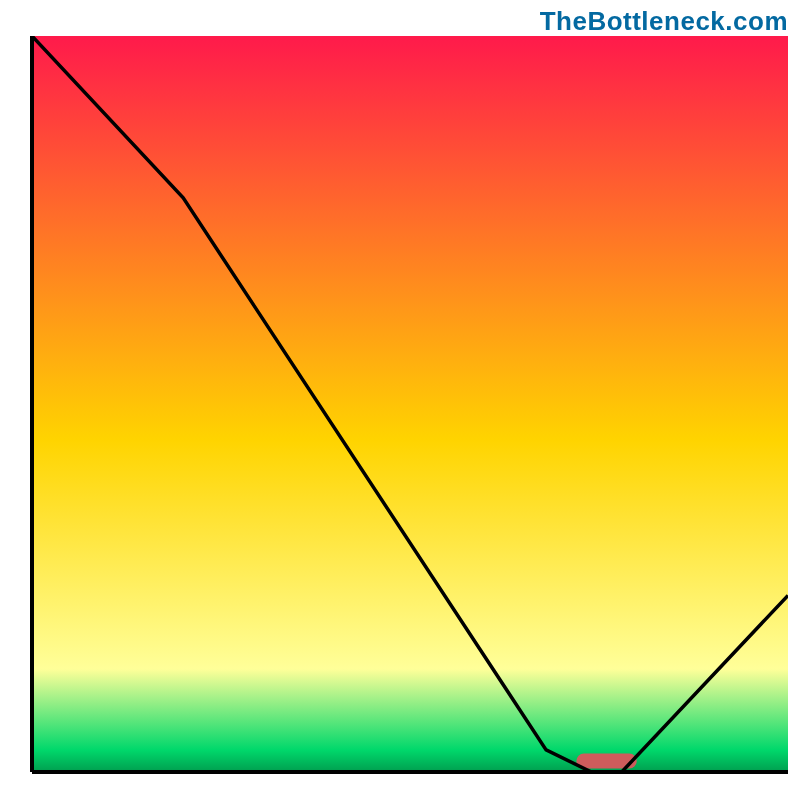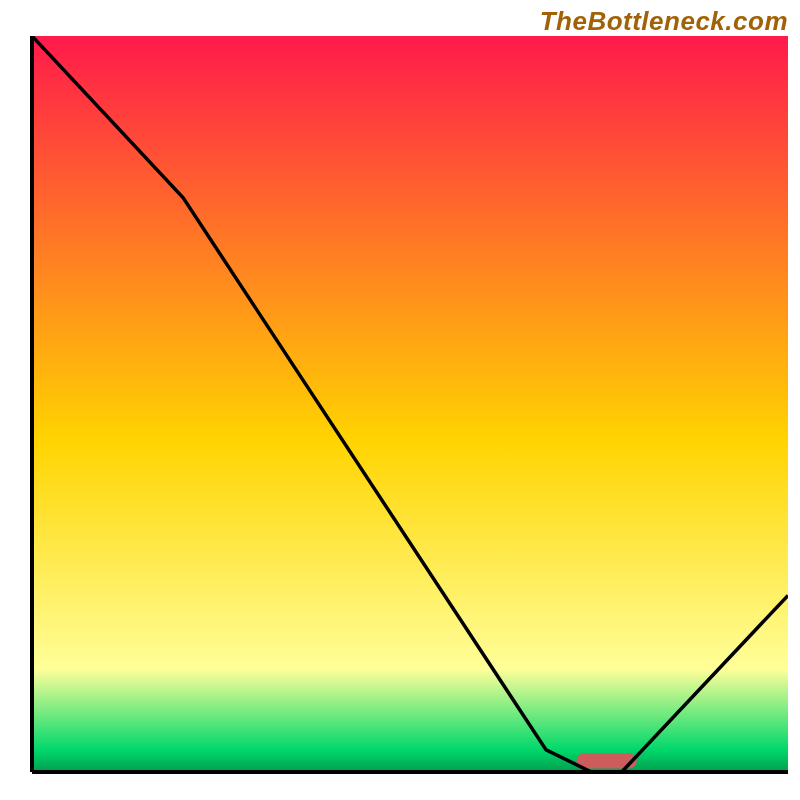--- a/index.html
+++ b/index.html
@@ -14,23 +14,22 @@
     position: relative;
     width: 800px;
     height: 800px;
   }
   .watermark {
     position: absolute;
     top: 6px;
     right: 12px;
     font-size: 26px;
     font-weight: bold;
-    color: #a16207;
+    color: #0369a1;
     letter-spacing: 0.5px;
-    font-style: italic;
   }
   svg.plot {
     position: absolute;
     left: 0;
     top: 0;
     width: 800px;
     height: 800px;
   }
   .marker {
     stroke: #cd5c5c;

